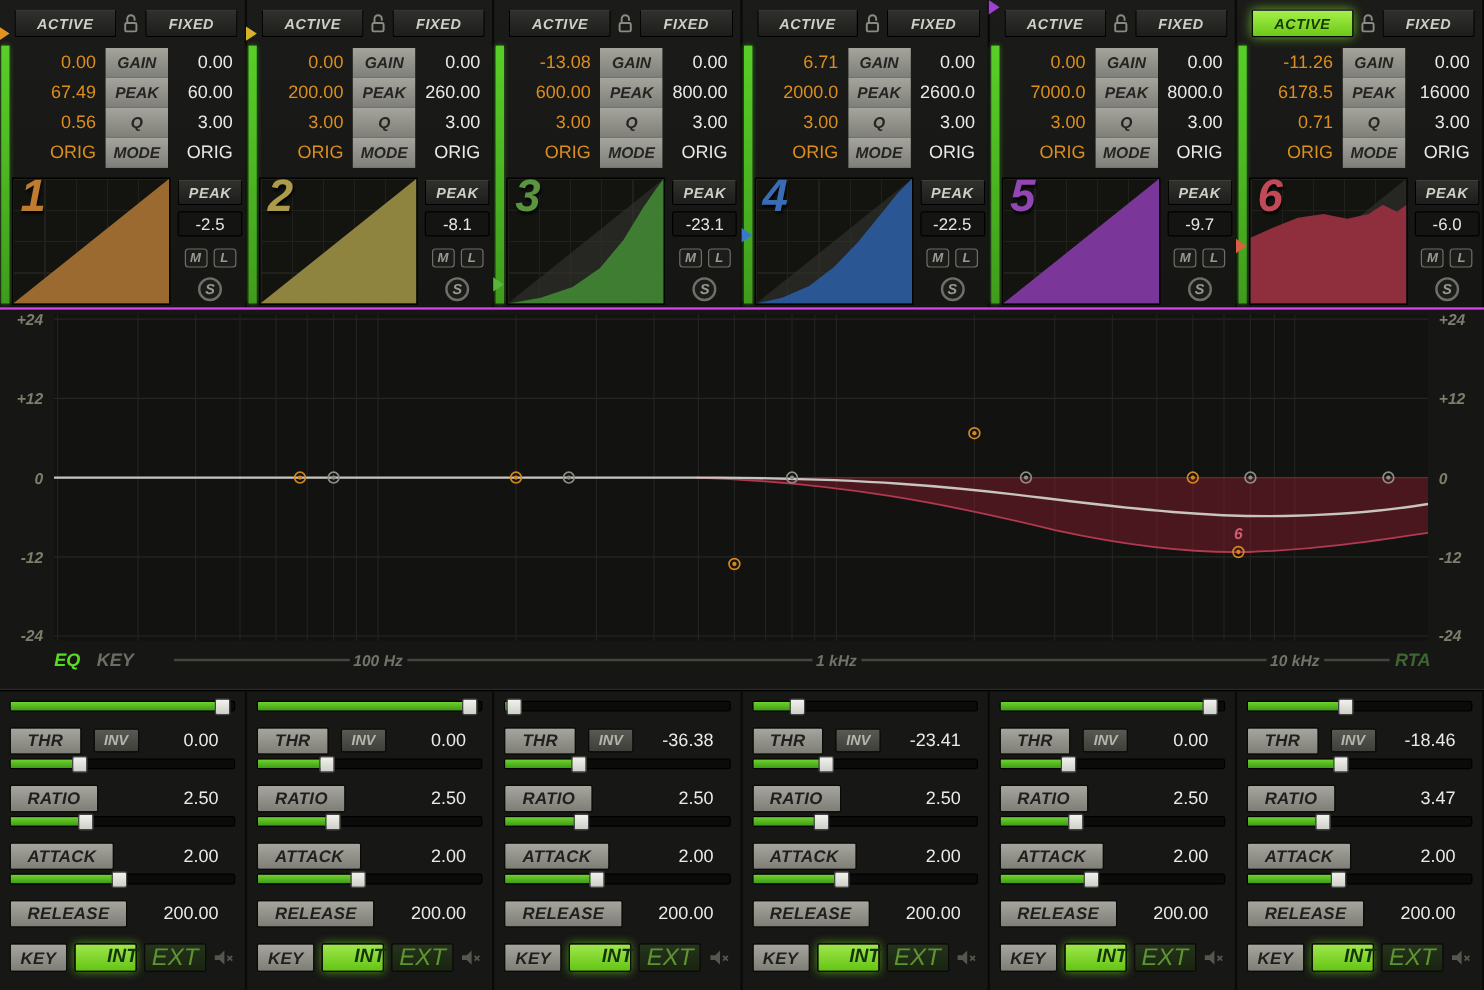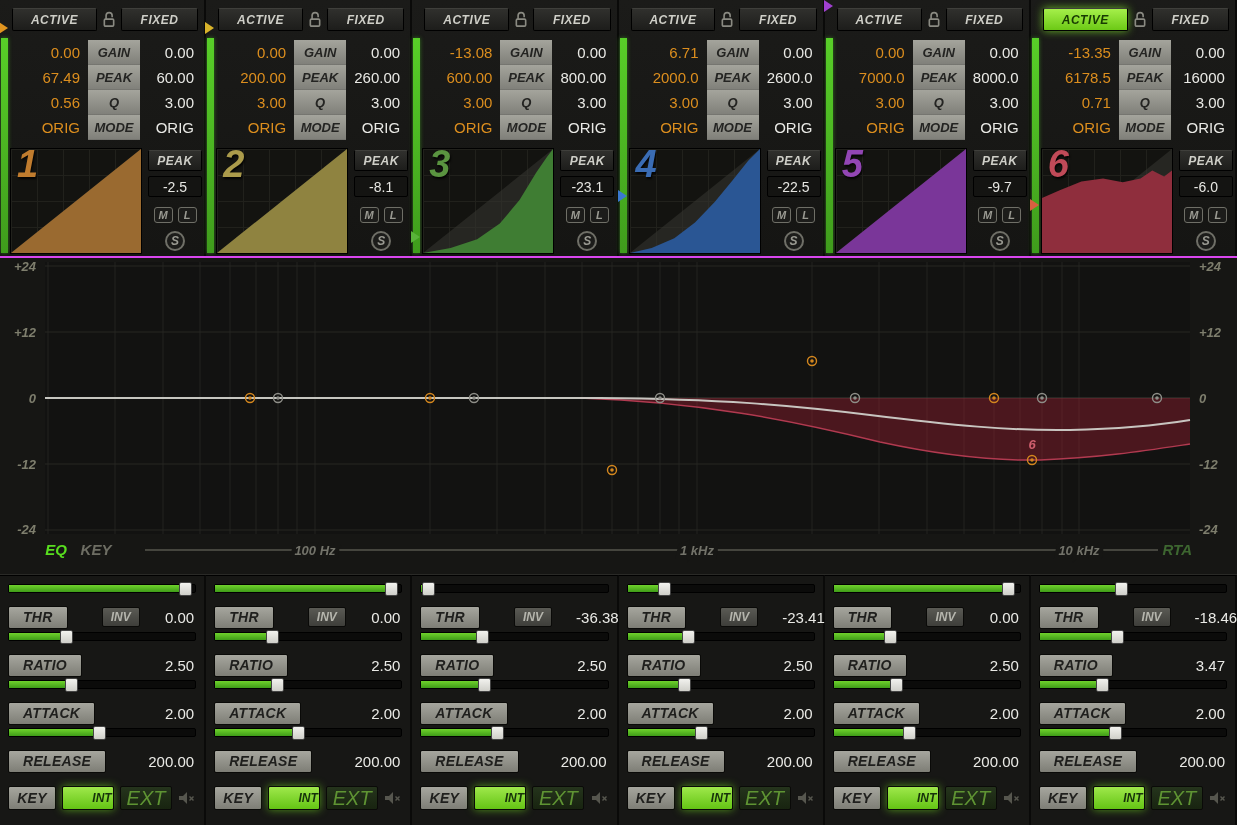--- a/index.html
+++ b/index.html
@@ -60,32 +60,32 @@
   .dbl { fill:#7e7e6d; font-size:13px; }
   .fl  { fill:#73736a; font-size:13px; paint-order:stroke; stroke:#161614; stroke-width:8px; }
   
   .comp-row { display:flex; height:251px; border-top:1px solid #2a2a27; }
   .comp { flex:1; position:relative; border-right:2px solid #0a0a09; border-top:1px solid #000; background:#171715; }
   .track { position:absolute; left:8px; right:8px; height:9px; background:#0b0b0a;
            border:1px solid #000; border-radius:2px; }
   .fill { position:absolute; left:0; top:0; height:100%; background:linear-gradient(#6fd22c,#3f9c18); }
   .handle { position:absolute; top:-3px; width:13px; height:14px; margin-left:-7px;
             background:linear-gradient(#f2f2ee,#cfcfc9); border:1px solid #444; border-radius:2px; }
-  .crow { position:absolute; left:8px; right:8px; height:24px; display:flex; align-items:center;gap:24px; }
+  .crow { position:absolute; left:8px; right:20px; height:24px; display:flex; align-items:center; }
   .gbtn { height:23px; padding:0 14px; background:linear-gradient(#a6a69e,#7e7e76); color:#1f1f1d;
           border:1px solid #0a0a08; border-radius:2px; font-style:italic; font-weight:bold; font-size:14px;
           display:flex; align-items:center; justify-content:center; letter-spacing:.3px; }
   .inv { height:20px; margin-left:10px; padding:0 8px; background:linear-gradient(#5a5a54,#3e3e3a);
          color:#b5b5ad; border:1px solid #0a0a08; border-radius:2px;
          font-style:italic; font-weight:bold; font-size:12px; display:flex; align-items:center; }
   .cval { margin-left:auto; font-size:15px; color:#eaeae6; padding-right:2px; }
   .keyrow { position:absolute; left:8px; right:8px; height:26px; display:flex; gap:6px; align-items:center; }
   .kbtn { width:48px; height:24px; }
   .ibtn { width:52px; height:24px; background:linear-gradient(#9fe84b,#64c414); color:#16320a;
-          border:1px solid #0a0a08; border-radius:2px; font-style:italic; font-weight:bold; font-size:12px;
+          border:1px solid #0a0a08; border-radius:2px; font-style:italic; font-weight:bold; font-size:16px;
           display:flex; align-items:center; justify-content:center;
           box-shadow:0 0 8px rgba(110,210,30,.65);padding-left:28px; }
   .ebtn { width:52px; height:24px; background:linear-gradient(#25341c,#182410); color:#5f9433;
           border:1px solid #0a0a08; border-radius:2px; font-style:italic; font-weight:normal; font-size:20px;
           display:flex; align-items:center; justify-content:center; }
   .kbtn.gbtn { padding:0; }
   .spk { margin-left:auto; }
 </style>
 </head>
 <body>
@@ -326,21 +326,21 @@
         <div class="arrow" style="top: 199px; border-left-color: rgb(216, 96, 64);"></div>
         <div class="hdr">
           <div class="btn btn-active" style="background: linear-gradient(rgb(165, 239, 74), rgb(108, 201, 22)); color: rgb(23, 58, 2); box-shadow: rgba(130, 230, 45, 0.75) 0px 0px 9px;">ACTIVE</div>
           <svg class="lock" viewBox="0 0 12 14">
             <path d="M3.5,7 V4 A2.6,2.6 0 0 1 8.7,4 V5.4" fill="none" stroke="#8a8a82" stroke-width="1.4"></path>
             <rect x="2" y="7" width="8" height="6" rx="1" fill="none" stroke="#8a8a82" stroke-width="1.4"></rect>
           </svg>
           <div class="btn btn-fixed">FIXED</div>
         </div>
         <div class="params">
-          <div class="pv left">-13.35</div>
+          <div class="pv left">-11.26</div>
           <div class="plabel">GAIN</div>
           <div class="pv right">0.00</div>
           <div class="pv left">6178.5</div>
           <div class="plabel">PEAK</div>
           <div class="pv right">16000</div>
           <div class="pv left">0.71</div>
           <div class="plabel">Q</div>
           <div class="pv right">3.00</div>
           <div class="pv left">ORIG</div>
           <div class="plabel">MODE</div>

